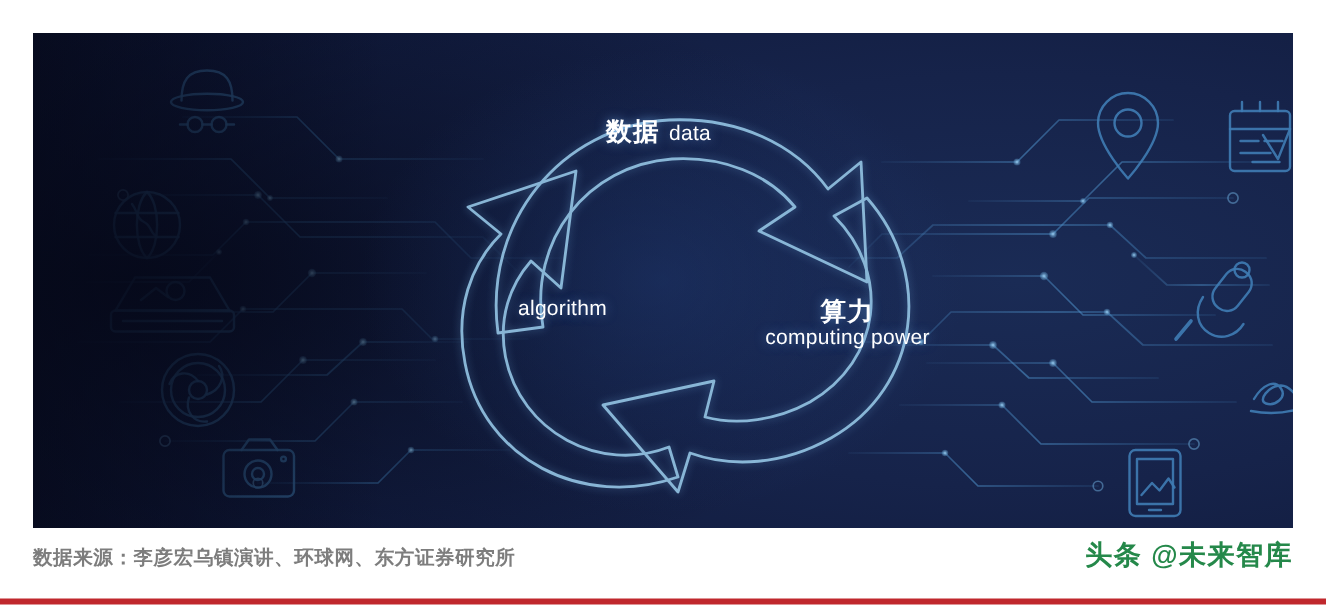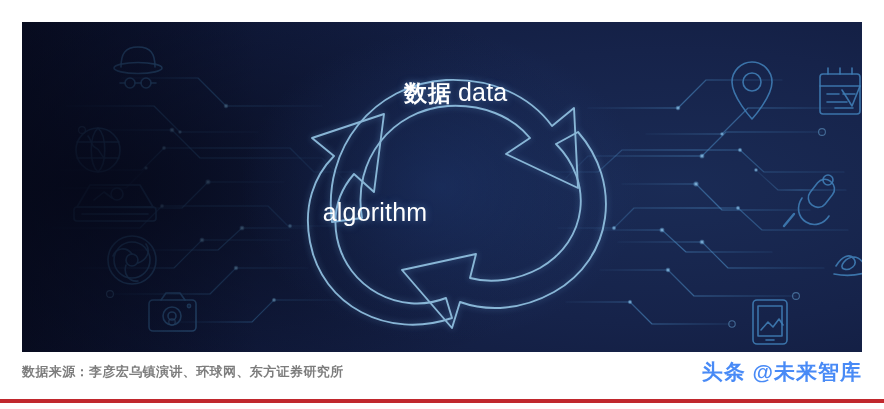--- a/index.html
+++ b/index.html
@@ -33,42 +33,42 @@
   }
 
   .layer{position:absolute;left:0;top:0;width:840px;height:330px;}
 
   
   .cyc-label{
     position:absolute;color:#ffffff;text-align:center;
     text-shadow:0 0 7px rgba(110,170,235,.55);
     line-height:1.12;white-space:nowrap;
   }
-  .cyc-label .cn{font-size:23px;font-weight:bold;letter-spacing:1px;font-family:Liberation Serif, serif;}
-  .cyc-label .en{font-size:25px;font-weight:normal;letter-spacing:.2px;}
+  .cyc-label .cn{font-size:17px;font-weight:bold;letter-spacing:1px;font-family:Liberation Serif, serif;}
+  .cyc-label .en{font-size:14px;font-weight:normal;letter-spacing:.2px;}
   .cyc-label.inline .cn{margin-right:6px;}
   .cyc-label.inline .cn,.cyc-label.inline .en{display:inline;}
 
   #lbl-data{left:382px;top:56px;}
   #lbl-algorithm{left:289px;top:176px;width:128px;}
   #lbl-power{left:450px;top:176px;width:186px;}
 
   
   .caption-row{
     position:absolute;left:0;top:352px;width:884px;height:45px;
     background:#ffffff;
   }
   .source-note{
     position:absolute;left:22px;top:11px;
     font-size:13px;font-weight:bold;color:#7d7d7d;
     letter-spacing:.4px;white-space:nowrap;
   }
   .watermark{
     position:absolute;right:22px;top:6px;
-    font-size:21px;font-weight:bold;color:#3b82f6;
+    font-size:18px;font-weight:bold;color:#15803d;
     letter-spacing:1px;white-space:nowrap;opacity:.93;
   }
   .rule{
     position:absolute;left:0;top:399px;width:884px;height:4px;background:#c0282d;
   }
 </style>
 </head>
 <body>
 
 <div id="figure-root">
@@ -266,20 +266,24 @@
     </svg>
 
     <div class="cyc-label inline" id="lbl-data">
       <span class="cn">数据</span><span class="en">data</span>
     </div>
 
     <div class="cyc-label" id="lbl-algorithm">
       <div class="en">algorithm</div>
     </div>
 
+    <div class="cyc-label" id="lbl-power">
+      <div class="cn">算力</div>
+      <div class="en">computing power</div>
+    </div>
   </div>
 
   <div class="caption-row">
     <div class="source-note">数据来源：李彦宏乌镇演讲、环球网、东方证券研究所</div>
     <div class="watermark">头条 @未来智库</div>
   </div>
 
   <div class="rule"></div>
 </div>
 

